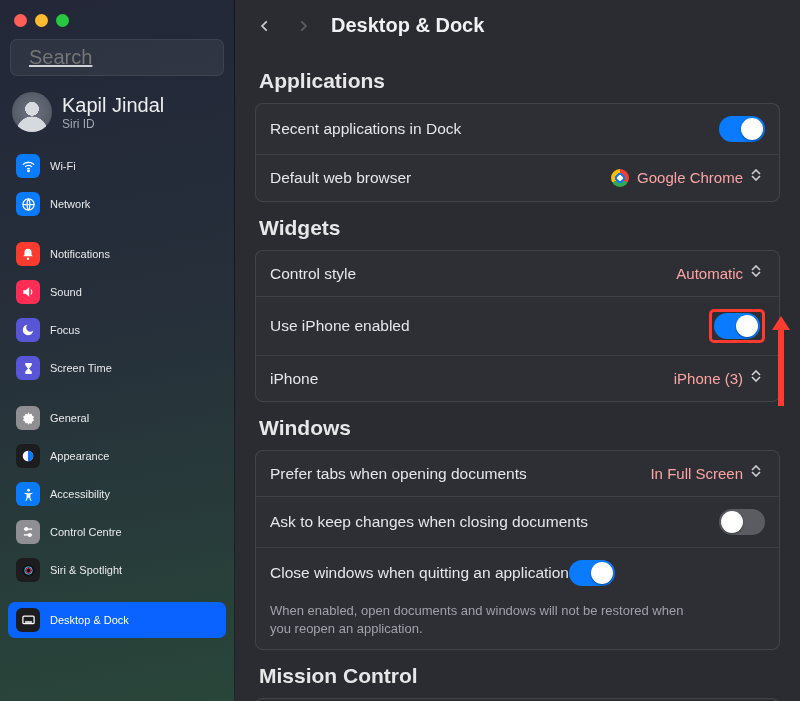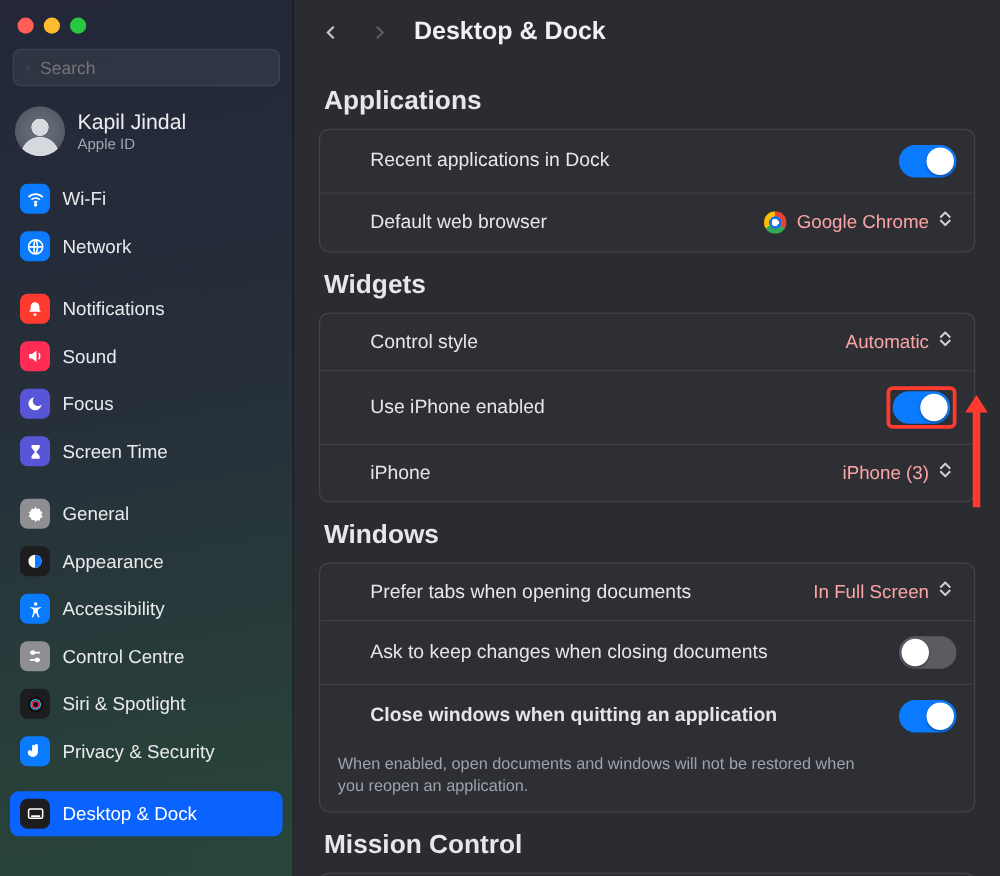--- a/index.html
+++ b/index.html
@@ -16,34 +16,34 @@
   .traffic { display:flex; gap:8px; padding:6px 14px 10px; align-items:center;}
   .traffic span { width:13px; height:13px; border-radius:50%; display:block; }
   .tl-red{background:#ff5f57;} .tl-yellow{background:#febc2e;} .tl-green{background:#28c840;}
   .search-wrap { margin:2px 10px 10px; }
   .search {
     display:flex; align-items:center; gap:8px; background:rgba(255,255,255,0.06);
     border:1px solid rgba(255,255,255,0.07); border-radius:7px; padding:6px 10px;
     color:#a1a4ad; font-size:15px;
   }
   .search svg{opacity:.6}
-  .search input{ background:transparent; border:none; outline:none; color:#d0d2d8; font-size:14px; flex:1;}
+  .search input{ background:transparent; border:none; outline:none; color:#d0d2d8; font-size:20px; flex:1;text-decoration:underline;}
   .account { display:flex; align-items:center; gap:10px; padding:6px 12px 12px; }
   .avatar {
     width:40px; height:40px; border-radius:50%;
     background: radial-gradient(circle at 50% 42%, #d7dbe0 0 22%, transparent 23%),
                 radial-gradient(circle at 50% 100%, #d6dade 0 34%, transparent 35%),
                 radial-gradient(circle,#6d7480,#4b515c);
   }
-  .account .name{font-size:17px; color:#ecedef; line-height:1.15;text-align:right;}
+  .account .name{font-size:20px; color:#ecedef; line-height:1.15;text-align:right;}
   .account .sub{font-size:12px; color:#a2a7b1;}
   .nav { flex:1; overflow-y:auto; padding:2px 8px 8px;}
   .nav-item{
     display:flex; align-items:center; gap:10px; padding:6px 8px; border-radius:7px;
-    font-size:15px; color:#e9eaec; margin:2px 0; cursor:pointer;
+    font-size:11px; color:#e9eaec; margin:2px 0; cursor:pointer;
   }
   .nav-item.selected{ background:#0a63ff; color:#fff;}
   .nav-sep{height:10px;}
   .nic{
     width:24px;height:24px;border-radius:6px;display:flex;align-items:center;justify-content:center;
     flex:0 0 24px; font-size:13px; color:#fff;
   }
   
   .c-blue{background:#0a7aff;} .c-grey{background:#8e8e93;} .c-red{background:#ff3b30;}
   .c-pink{background:#ff2d55;} .c-indigo{background:#5856d6;} .c-hour{background:#5856d6;}
@@ -55,24 +55,24 @@
   .navbtn{ color:#bfc1c7; width:20px; height:20px; display:flex;align-items:center;justify-content:center;}
   .titlebar h1{font-size:20px; font-weight:700; color:#f1f1f3;}
   .content{ padding:0 20px 20px; }
   .section-title{ font-size:21px; font-weight:600; color:#e7e7ea; margin:14px 4px 10px;}
   .card{ border:1px solid rgba(255,255,255,0.10); border-radius:8px; background:rgba(255,255,255,0.015);}
   .row{
     display:flex; align-items:center; justify-content:space-between;
     padding:12px 14px; border-top:1px solid rgba(255,255,255,0.08); gap:12px;
   }
   .row:first-child{border-top:none;}
-  .row .label{font-size:15.5px; color:#e5e6ea;margin-left:26px;}
+  .row .label{font-size:15.5px; color:#e5e6ea;}
   .row .sub{font-size:13px; color:#9fa2ab; margin-top:4px; line-height:1.35; max-width:420px;}
   .row.col{flex-direction:column; align-items:flex-start;}
-  .row.col .toprow{display:flex; width:100%; justify-content:space-between; align-items:center;font-weight:bold;}
+  .row.col .toprow{display:flex; width:100%; justify-content:flex-start; align-items:center;}
 
   .toggle{ position:relative; width:46px; height:26px; border-radius:26px; background:#5b5c62; cursor:pointer;}
   .toggle .knob{ position:absolute; top:2px; left:2px; width:22px;height:22px;border-radius:50%; background:#fff; box-shadow:0 1px 2px rgba(0,0,0,.4); transition:.15s;}
   .toggle.on{ background:#0a7aff;}
   .toggle.on .knob{ left:22px;}
 
   .select{
     display:flex; align-items:flex-start; gap:8px; color:#fca5a5; font-size:15px;
     padding:2px 4px; border-radius:5px; cursor:pointer;
   }
@@ -110,21 +110,21 @@
             <circle cx="10.5" cy="10.5" r="6.5"></circle>
             <line x1="20" y1="20" x2="15.2" y2="15.2"></line>
           </svg>
         <input placeholder="Search" style="">
       </div>
     </div>
     <div class="account">
       <div class="avatar"></div>
       <div>
         <div class="name">Kapil Jindal</div>
-        <div class="sub">Apple ID</div>
+        <div class="sub">Siri ID</div>
       </div>
     </div>
     <nav class="nav" id="nav">
         <div class="nav-item">
           <div class="nic c-blue">
             <svg width="15" height="15" viewBox="0 0 24 24" fill="none" stroke="#fff" stroke-width="2.2">
               <path d="M3 9c5-5 13-5 18 0"></path>
               <path d="M6.5 12.5c3-3 8-3 11 0"></path>
               <path d="M10 16c1.2-1.2 2.8-1.2 4 0"></path>
               <circle cx="12" cy="19" r="1.2" fill="#fff"></circle>
@@ -218,28 +218,20 @@
         <div class="nav-item">
           <div class="nic c-black">
             <svg width="15" height="15" viewBox="0 0 24 24">
               <circle cx="12" cy="12" r="10" fill="#111"></circle>
               <circle cx="12" cy="12" r="6" fill="none" stroke="#34c8ff" stroke-width="1.6"></circle>
               <circle cx="12" cy="12" r="4" fill="none" stroke="#ff2d55" stroke-width="1.6"></circle>
             </svg>
           </div>
           <span>Siri &amp; Spotlight</span>
         </div>
-        <div class="nav-item">
-          <div class="nic c-blue">
-            <svg width="14" height="14" viewBox="0 0 24 24" fill="#fff">
-              <path d="M8 12V5a2 2 0 1 1 4 0v6V4a2 2 0 1 1 4 0v9a7 7 0 0 1-14 0l2-3 4 2Z"></path>
-            </svg>
-          </div>
-          <span>Privacy &amp; Security</span>
-        </div>
         <div class="nav-sep"></div>
         <div class="nav-item selected">
           <div class="nic c-black">
             <svg width="15" height="15" viewBox="0 0 24 24" fill="#fff">
               <rect x="3" y="5" width="18" height="12" rx="2" fill="none" stroke="#fff" stroke-width="2"></rect>
               <rect x="6" y="13" width="12" height="2.5" rx="1.2"></rect>
             </svg>
           </div>
           <span>Desktop &amp; Dock</span>
         </div>

